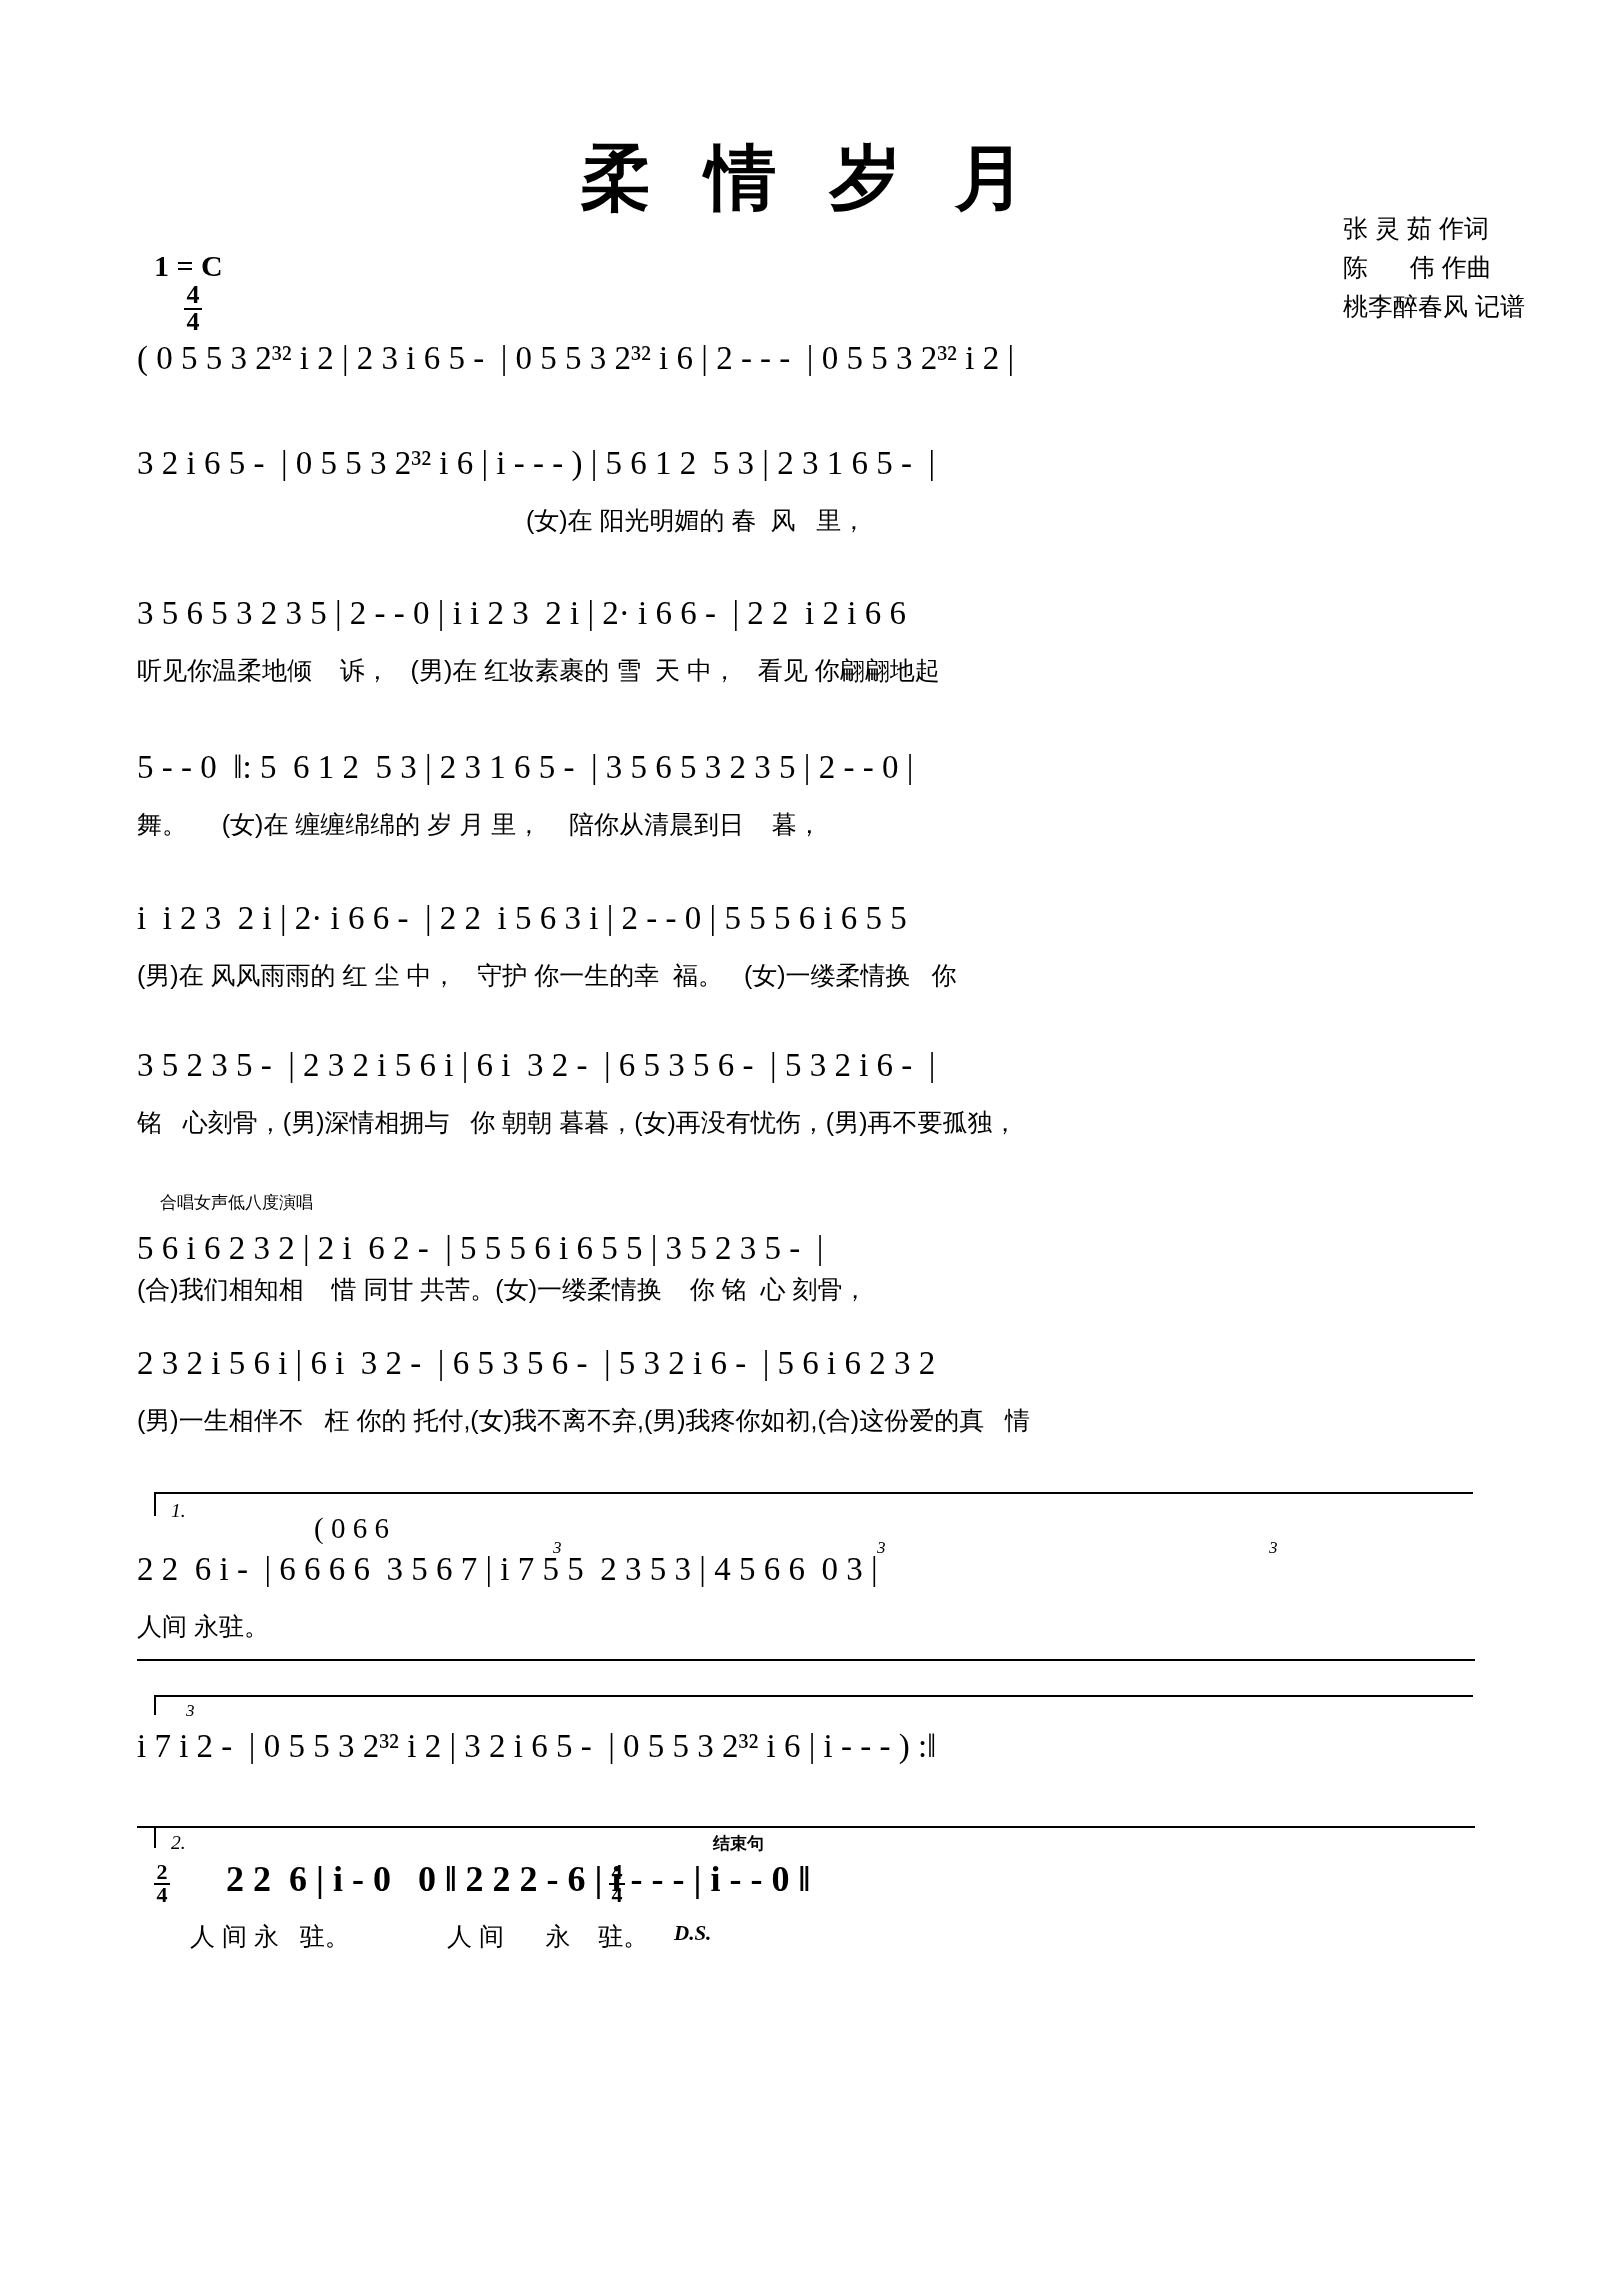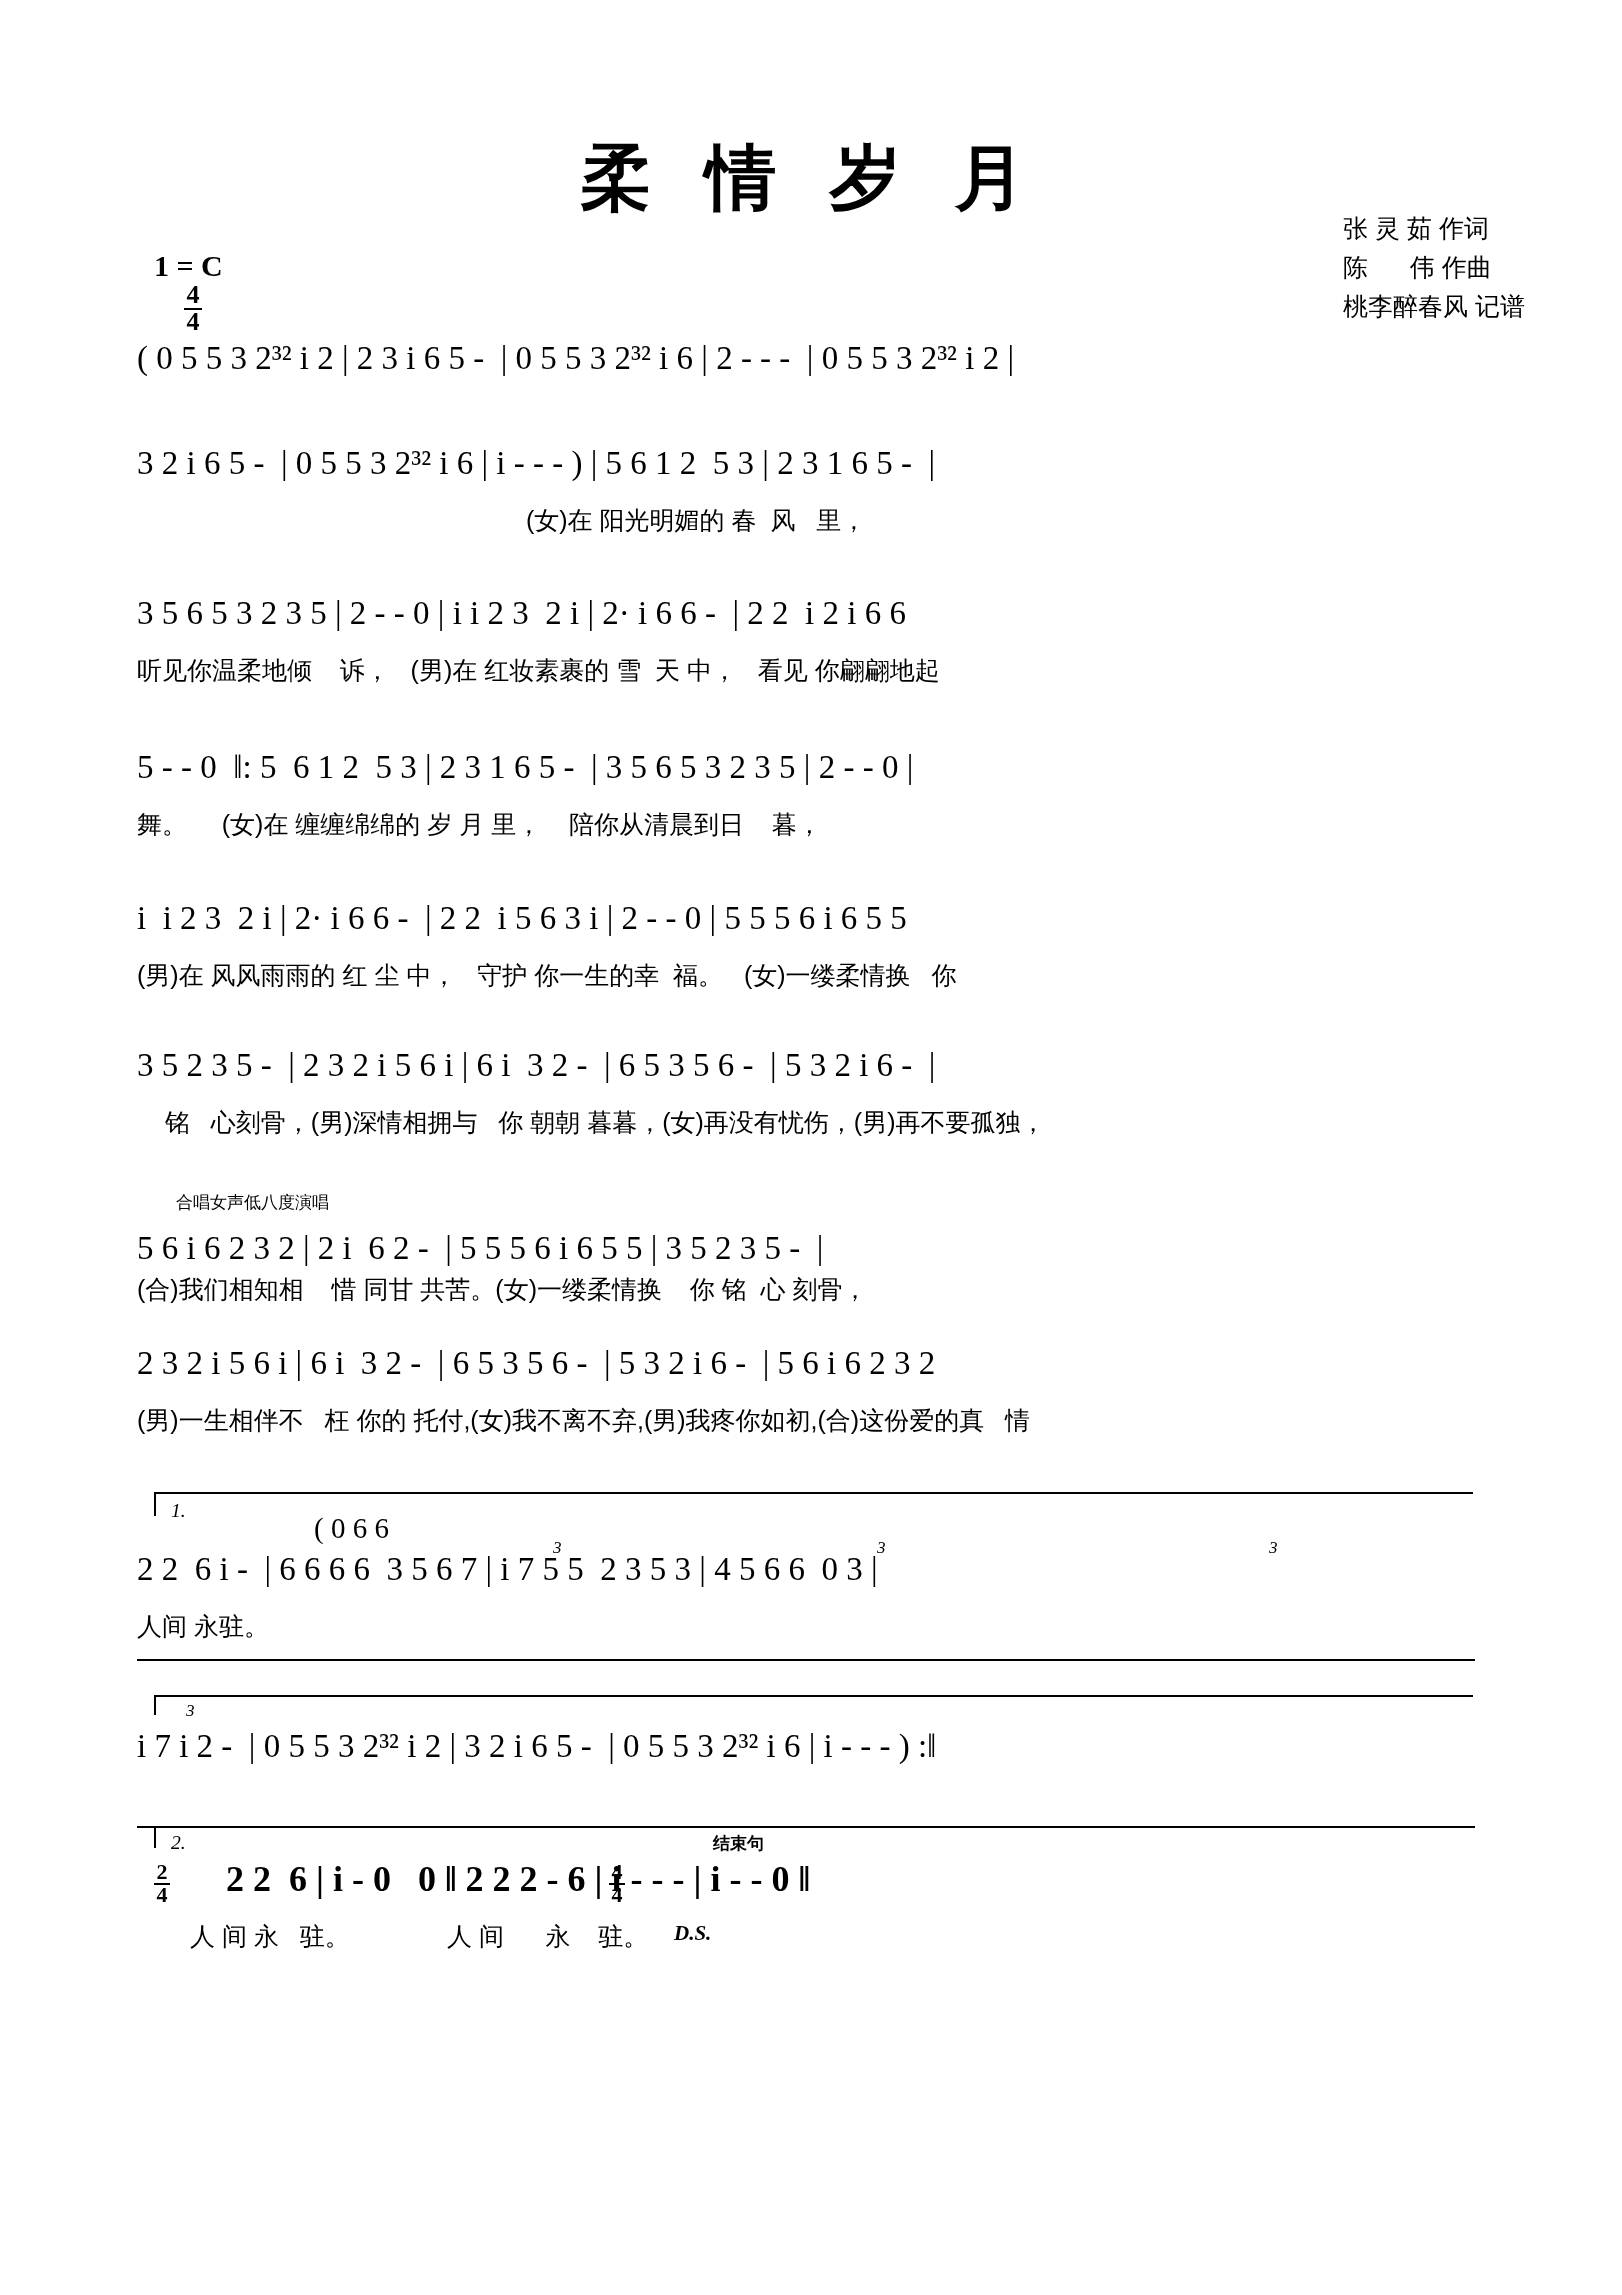--- a/index.html
+++ b/index.html
@@ -173,25 +173,25 @@
     <div class="lyrics" style="top:59px;">舞。     (女)在 缠缠绵绵的 岁 月 里，    陪你从清晨到日    暮，</div>
   </div>
 
   <div class="row" style="top:900px;">
     <div class="notes">i  i 2 3  2 i | 2· i 6 6 -  | 2 2  i 5 6 3 i | 2 - - 0 | 5 5 5 6 i 6 5 5</div>
     <div class="lyrics" style="top:59px;">(男)在 风风雨雨的 红 尘 中，   守护 你一生的幸  福。   (女)一缕柔情换   你</div>
   </div>
 
   <div class="row" style="top:1047px;">
     <div class="notes">3 5 2 3 5 -  | 2 3 2 i 5 6 i | 6 i  3 2 -  | 6 5 3 5 6 -  | 5 3 2 i 6 -  |</div>
-    <div class="lyrics" style="top:59px;margin-left:28px;">铭   心刻骨，(男)深情相拥与   你 朝朝 暮暮，(女)再没有忧伤，(男)再不要孤独，</div>
+    <div class="lyrics" style="top:59px;">铭   心刻骨，(男)深情相拥与   你 朝朝 暮暮，(女)再没有忧伤，(男)再不要孤独，</div>
   </div>
 
   <div class="row" style="top:1178px;">
-    <div class="label-sm" style="left:160px; top:13px;margin-left:16px;">合唱女声低八度演唱</div>
+    <div class="label-sm" style="left:160px; top:13px;">合唱女声低八度演唱</div>
     <div class="notes" style="top:36px;margin-top:16px;">5 6 i 6 2 3 2 | 2 i  6 2 -  | 5 5 5 6 i 6 5 5 | 3 5 2 3 5 -  |</div>
     <div class="lyrics" style="top:95px;">(合)我们相知相    惜 同甘 共苦。(女)一缕柔情换    你 铭  心 刻骨，</div>
   </div>
 
   <div class="row" style="top:1345px;">
     <div class="notes">2 3 2 i 5 6 i | 6 i  3 2 -  | 6 5 3 5 6 -  | 5 3 2 i 6 -  | 5 6 i 6 2 3 2</div>
     <div class="lyrics" style="top:59px;">(男)一生相伴不   枉 你的 托付,(女)我不离不弃,(男)我疼你如初,(合)这份爱的真   情</div>
   </div>
 
   <div class="hrule" style="left:154px; top:1492px; width:1319px;"></div>

